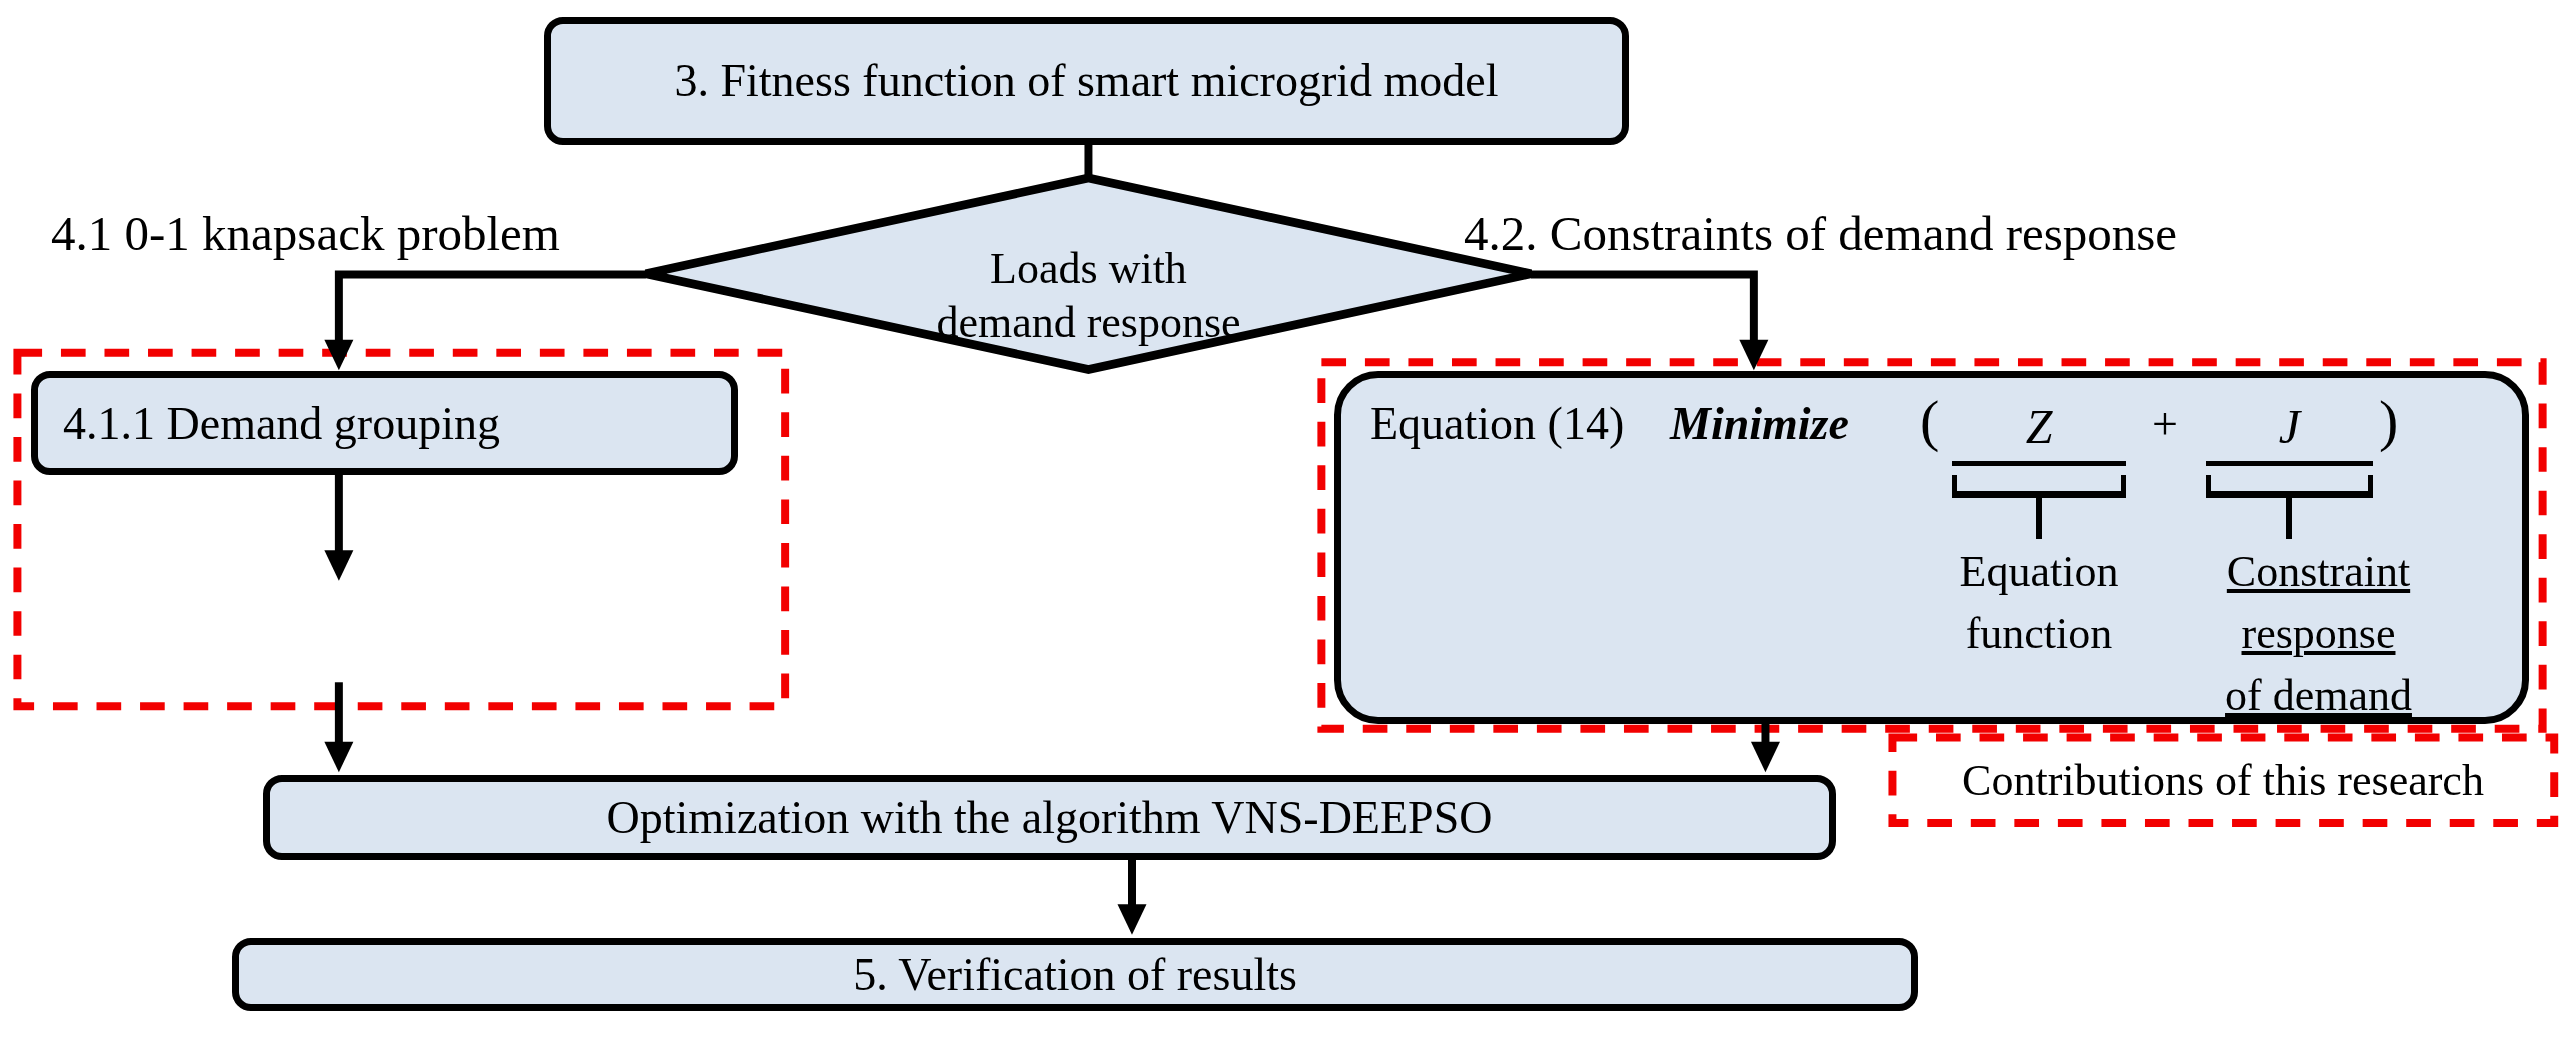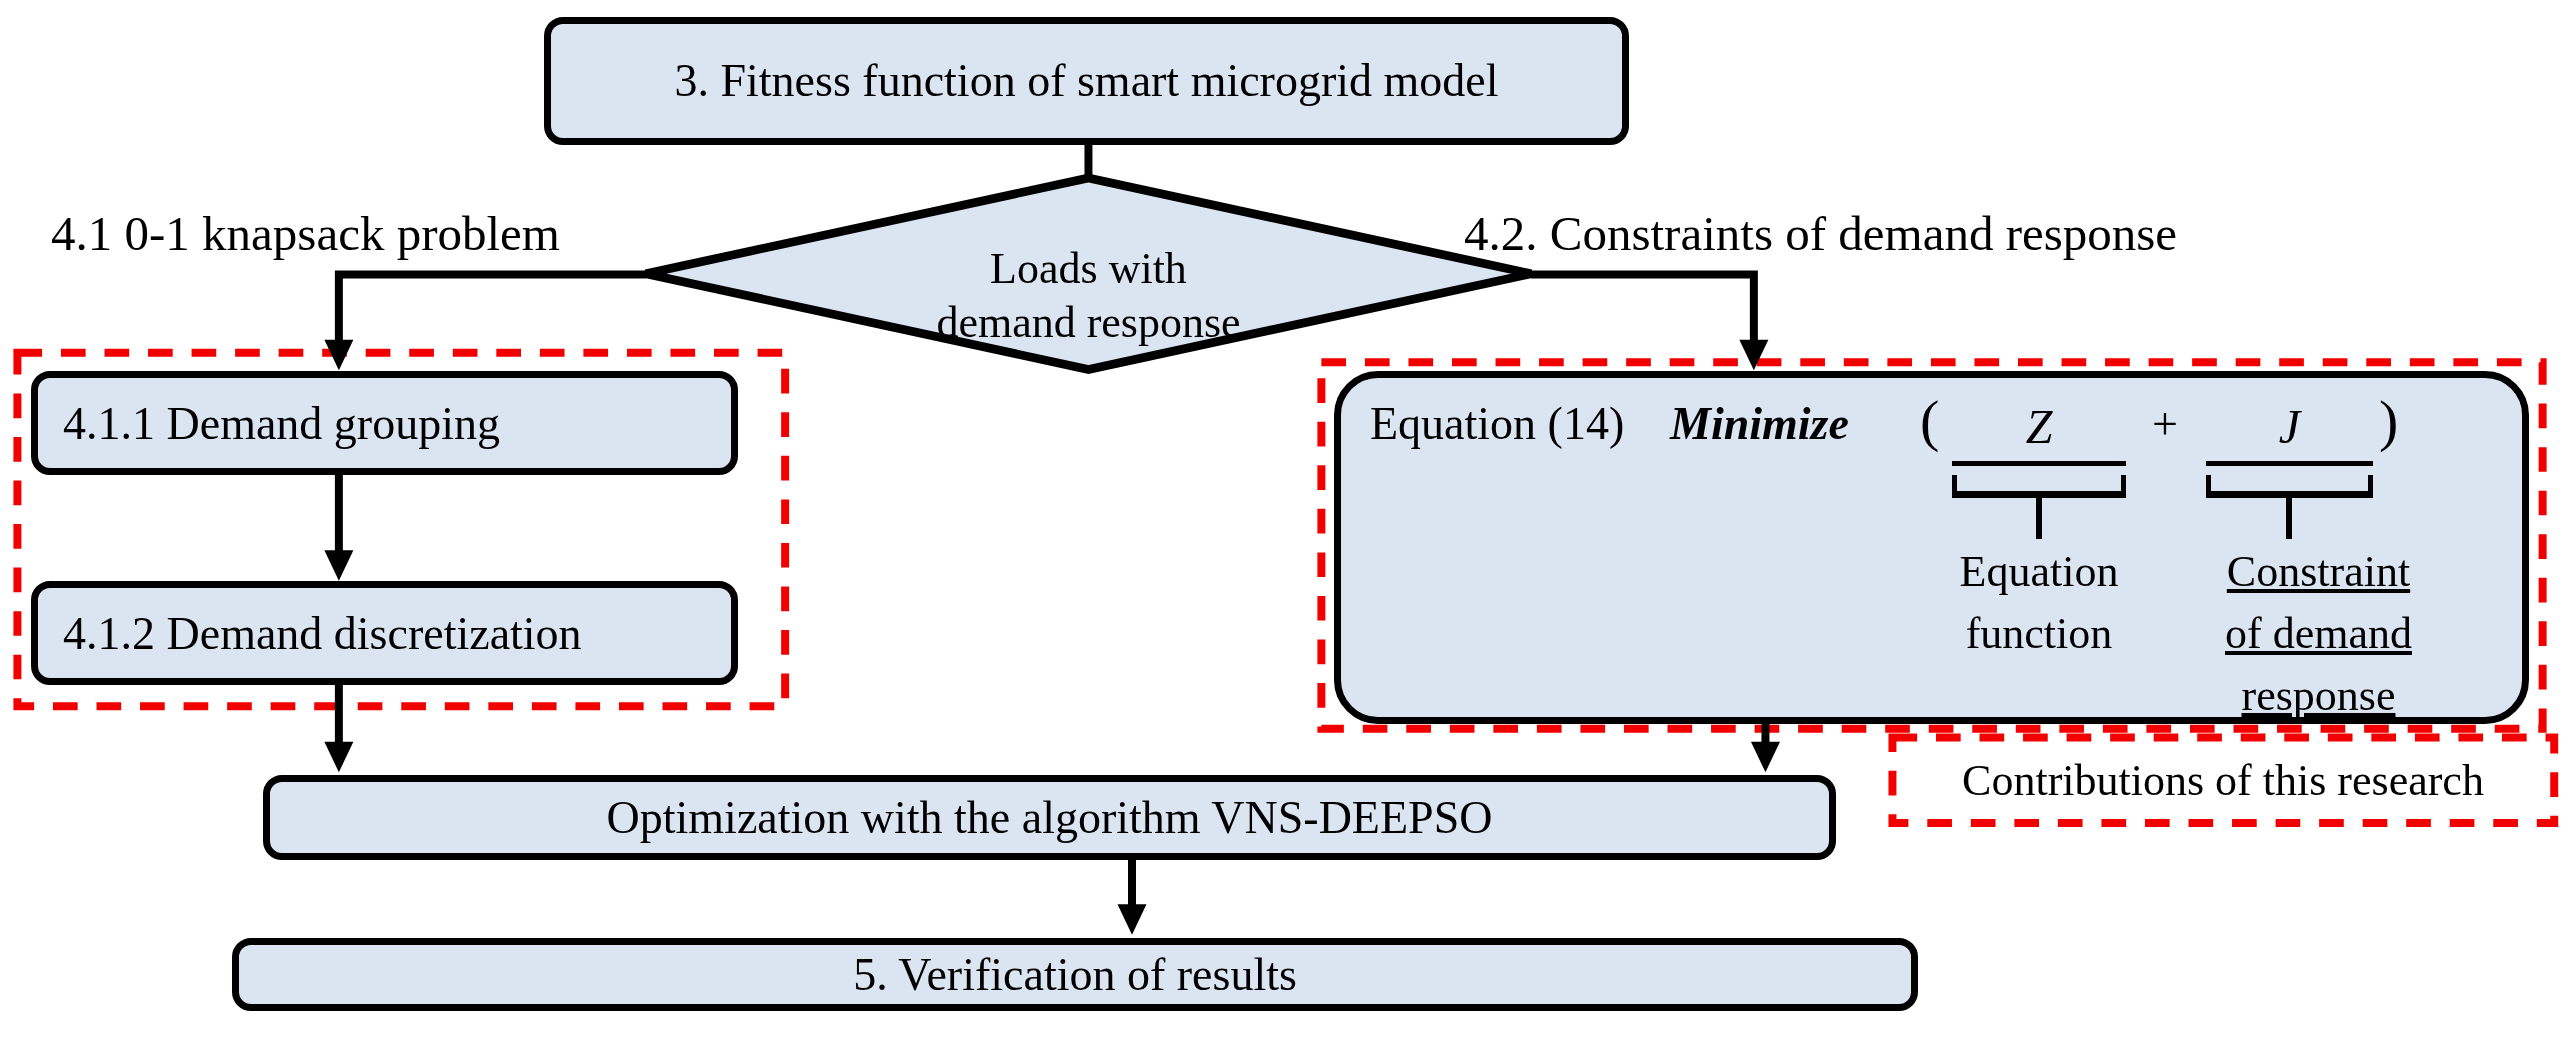--- a/index.html
+++ b/index.html
@@ -63,23 +63,20 @@
   </div>
 
   <div class="bold-label" style="left:51px;top:208px;">4.1 0-1 knapsack problem</div>
 
   <div class="bold-label" style="left:1464px;top:208px;">4.2. Constraints of demand response</div>
 
   <div class="node round26" style="left:31px;top:371px;width:707px;height:104px;padding-left:25px;">
     <span>4.1.1 Demand grouping</span>
   </div>
 
-  <div class="node round26" style="left:31px;top:581px;width:707px;height:104px;padding-left:25px;">
-    <span>4.1.2 Demand discretization</span>
-  </div>
 
   <div class="node round60" style="left:1334px;top:371px;width:1195px;height:353px;"></div>
 
   <span class="eq" style="left:1370px;top:401px;">Equation (14)</span>
   <span class="eq eq-italic" style="left:1670px;top:401px;">Minimize</span>
   <span class="eq paren" style="left:1920px;top:392px;">(</span>
   <div class="term-group" style="left:1952px;top:399px;width:174px;">Z</div>
   <span class="eq" style="left:2152px;top:401px;">+</span>
   <div class="term-group" style="left:2206px;top:399px;width:167px;">J</div>
   <span class="eq paren" style="left:2379px;top:392px;">)</span>
@@ -89,22 +86,22 @@
   <div class="bracket" style="left:2206px;top:475px;width:167px;"></div>
   <div class="stem" style="left:2286px;top:497px;height:42px;"></div>
 
   <div class="brace-label" style="left:1952px;top:541px;width:174px;">
     <div>Equation</div>
     <div>function</div>
   </div>
 
   <div class="brace-label" style="left:2177px;top:541px;width:283px;text-decoration:underline;">
     <div>Constraint</div>
+    <div>response</div>
     <div>of demand</div>
-    <div>response</div>
   </div>
 
   <div class="contrib" style="left:1892px;top:737px;width:662px;height:86px;">Contributions of this research</div>
 
   <div class="node centered round26" style="left:263px;top:775px;width:1573px;height:85px;">
     <span>Optimization with the algorithm VNS-DEEPSO</span>
   </div>
 
   <div class="node centered round26" style="left:232px;top:938px;width:1686px;height:73px;justify-content:center;">
     <span>5. Verification of results</span>

